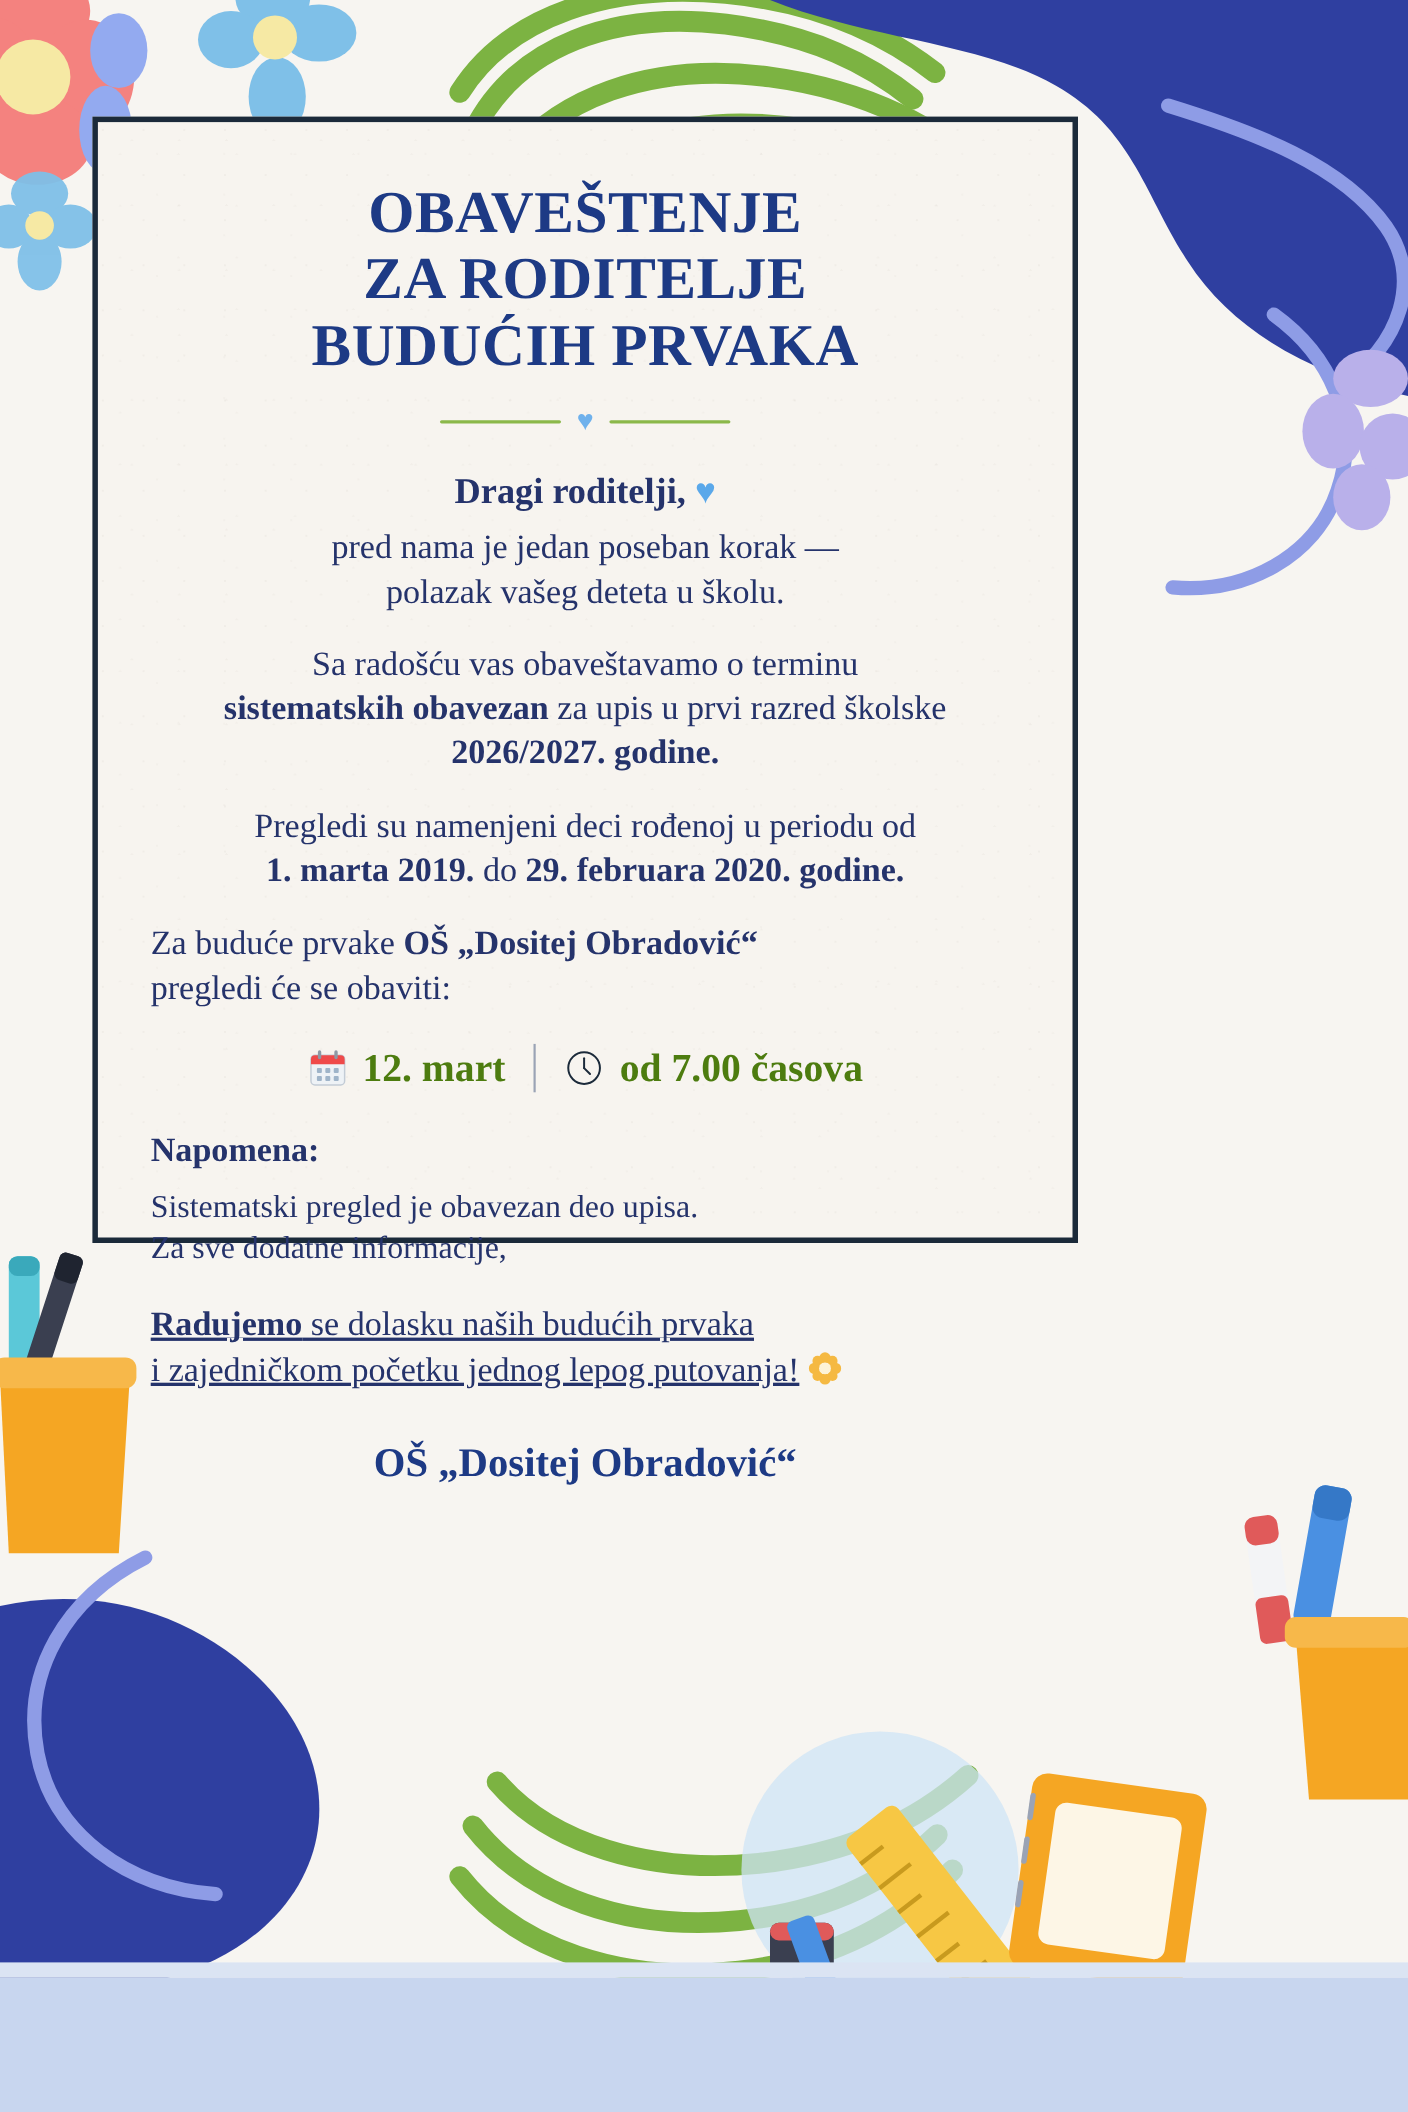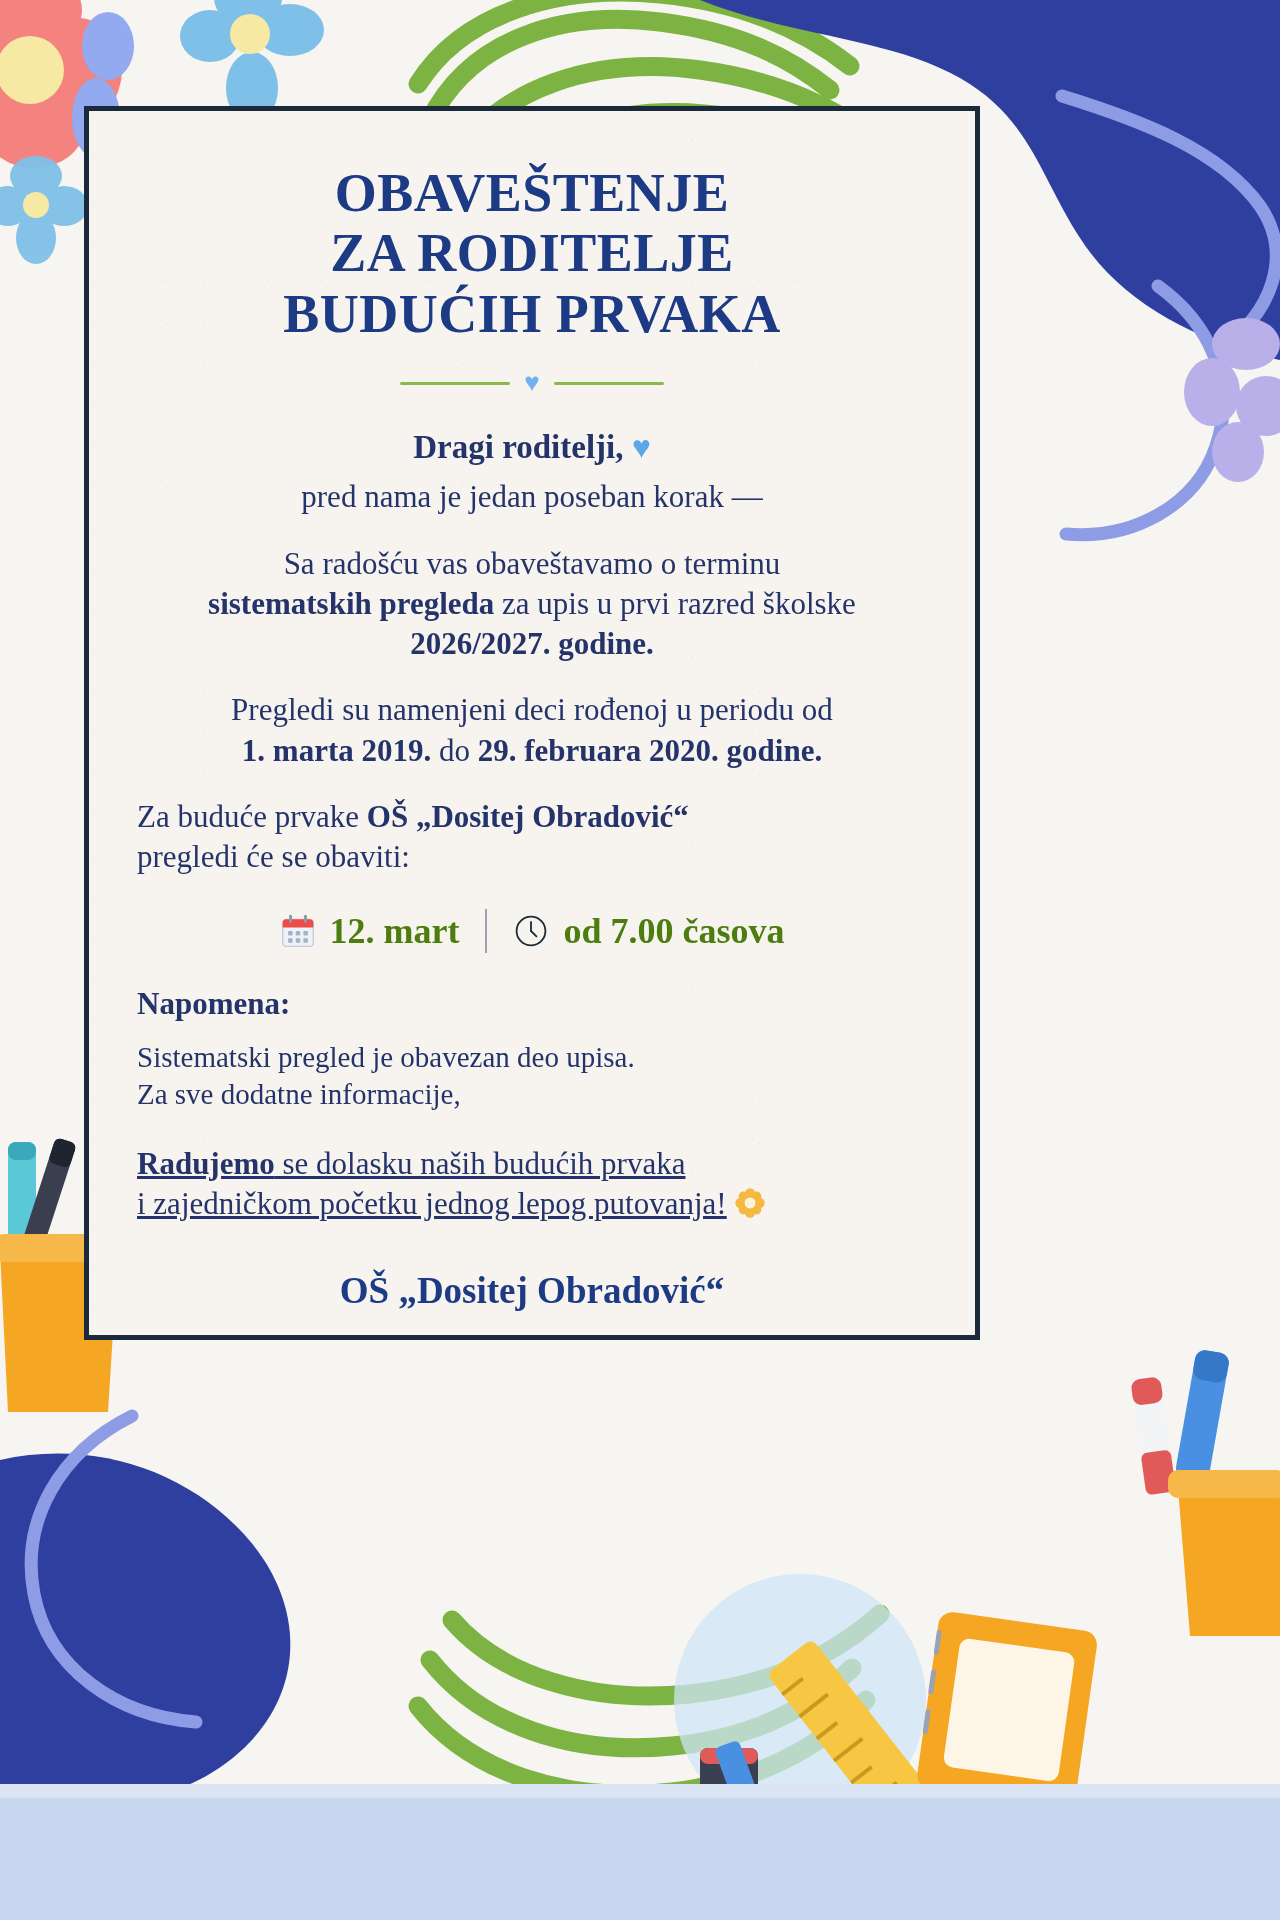--- a/index.html
+++ b/index.html
@@ -25,21 +25,21 @@
     overflow: hidden;
   }
   .bg svg { display: block; }
 
   
   .card {
     position: absolute;
     left: 84px;
     top: 106px;
     width: 896px;
-    height: 1234px;
+    height: 1024px;
     background: #f7f4ef;
     border: 5px solid #1b2a3a;
     box-sizing: border-box;
     padding: 38px 48px 30px 48px;
     z-index: 5;
   }
   .paper-grain {
     position: absolute;
     inset: 0;
     pointer-events: none;
@@ -299,25 +299,26 @@
 
     <div class="body-text">
 
       <div class="greet">
         <span>Dragi roditelji,</span>
         <span class="heart-inline">♥</span>
       </div>
 
       <p class="para center">
         <span>pred nama je jedan poseban korak —</span><br>
+        <span>polazak vašeg deteta u školu.</span>
       </p>
 
       <p class="para center">
         <span>Sa radošću vas obaveštavamo o terminu</span><br>
-        <b>sistematskih pregleda</b><span> za upis u prvi razred školske</span><br>
+        <b>sistematskih obavezan</b><span> za upis u prvi razred školske</span><br>
         <b>2026/2027. godine.</b>
       </p>
 
       <p class="para center">
         <span>Pregledi su namenjeni deci rođenoj u periodu od</span><br>
         <b>1. marta 2019.</b><span> do </span><b>29. februara 2020. godine.</b>
       </p>
 
       <p class="para">
         <span>Za buduće prvake </span><b>OŠ „Dositej Obradović“</b><br>

